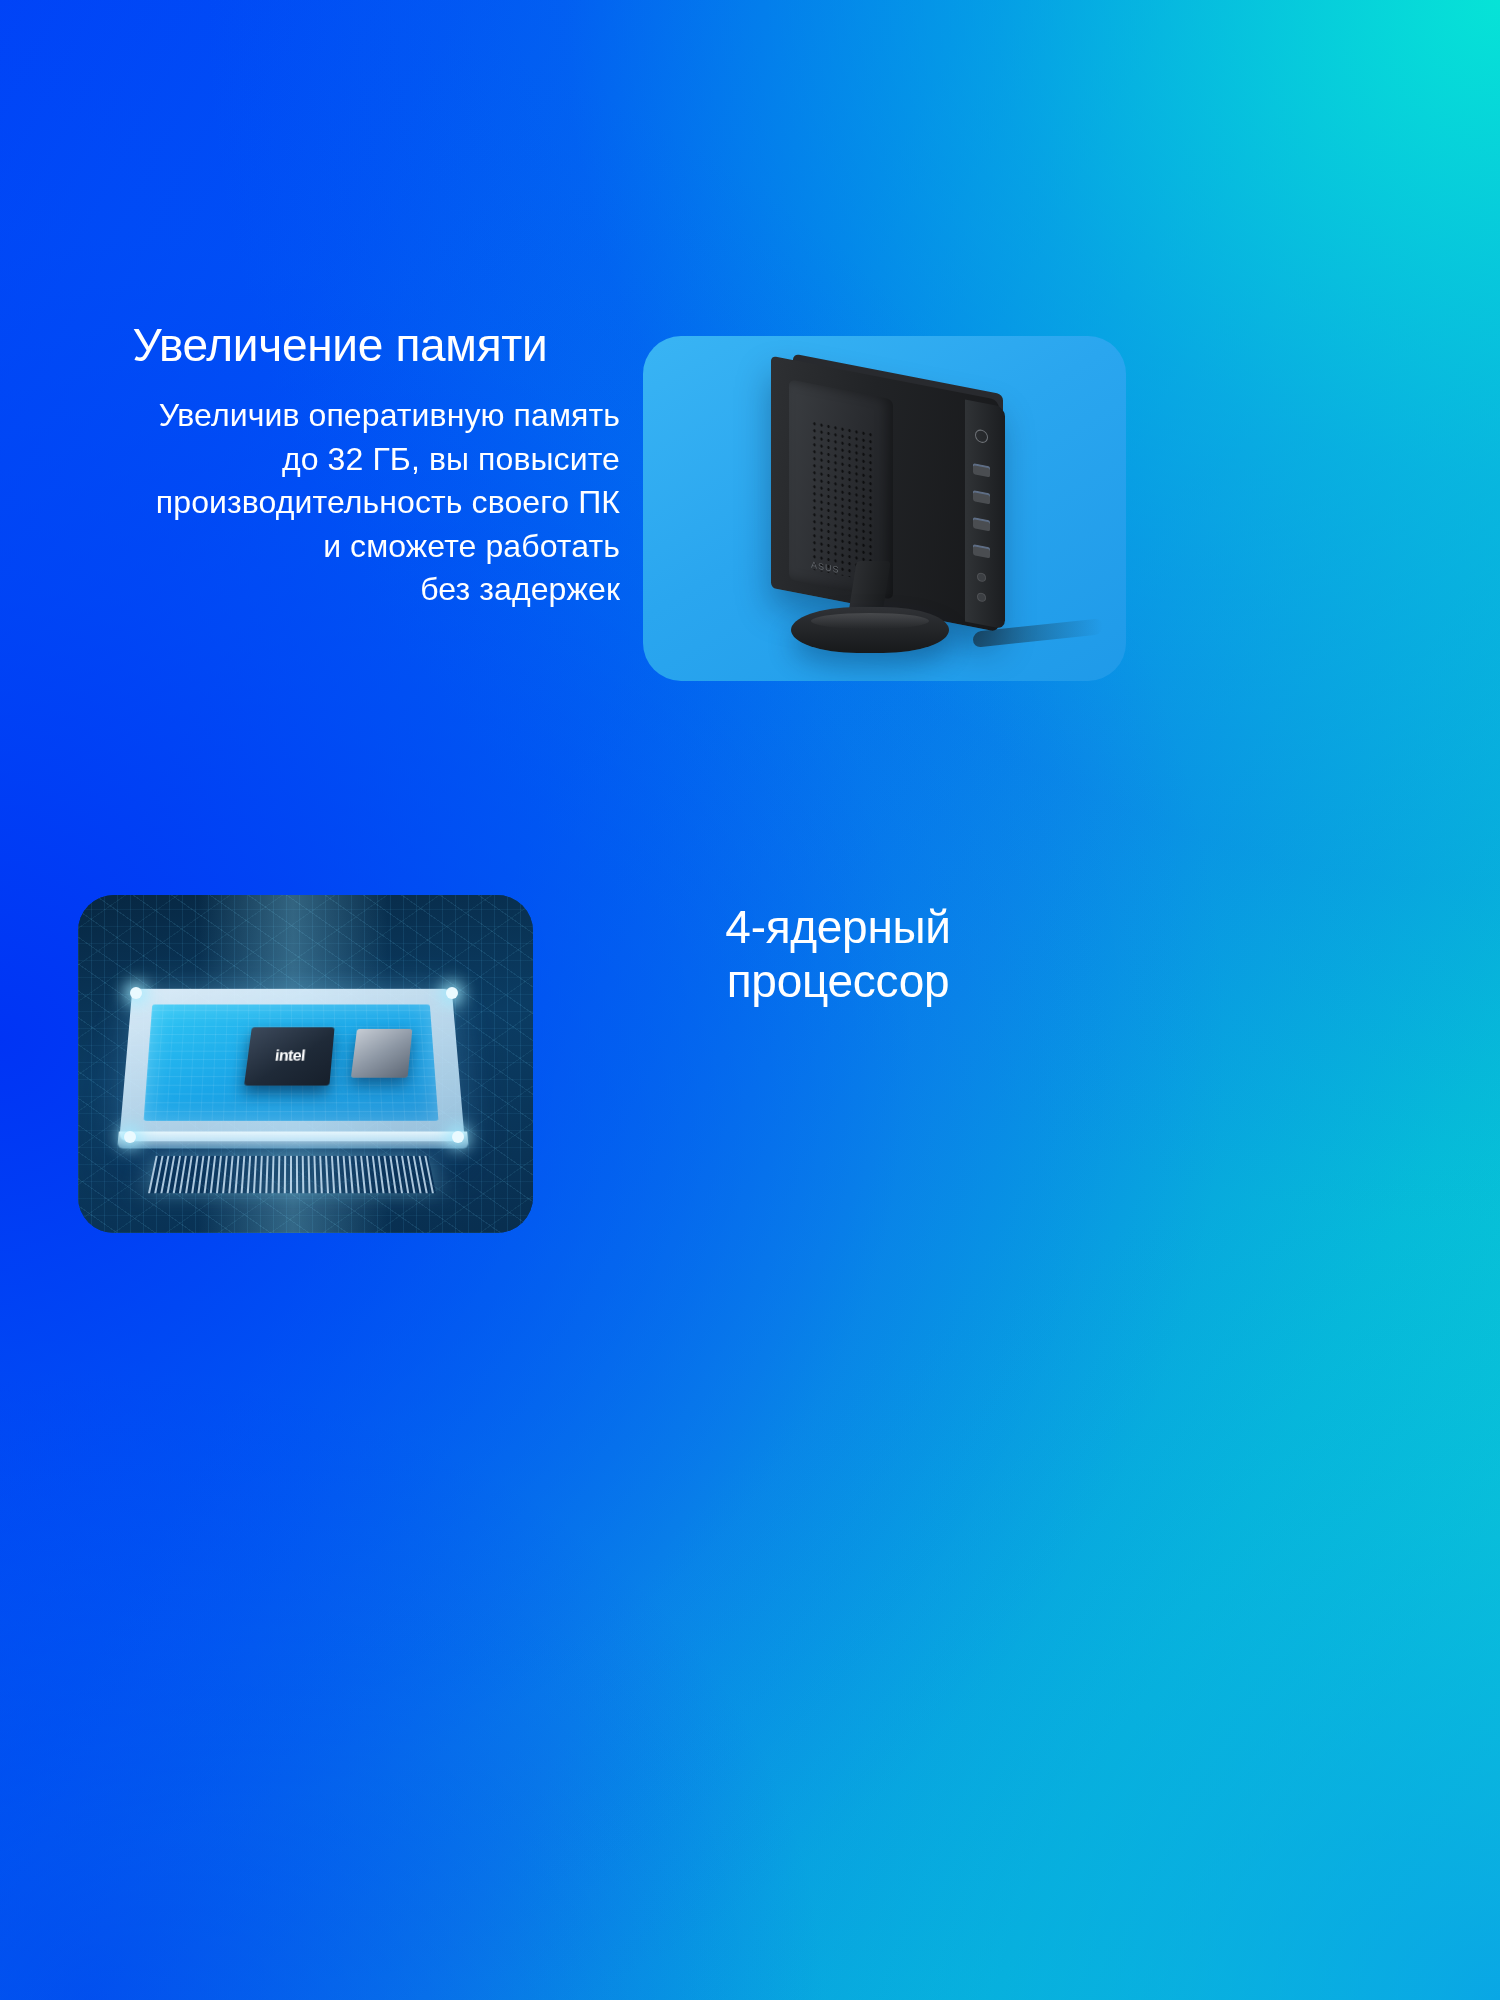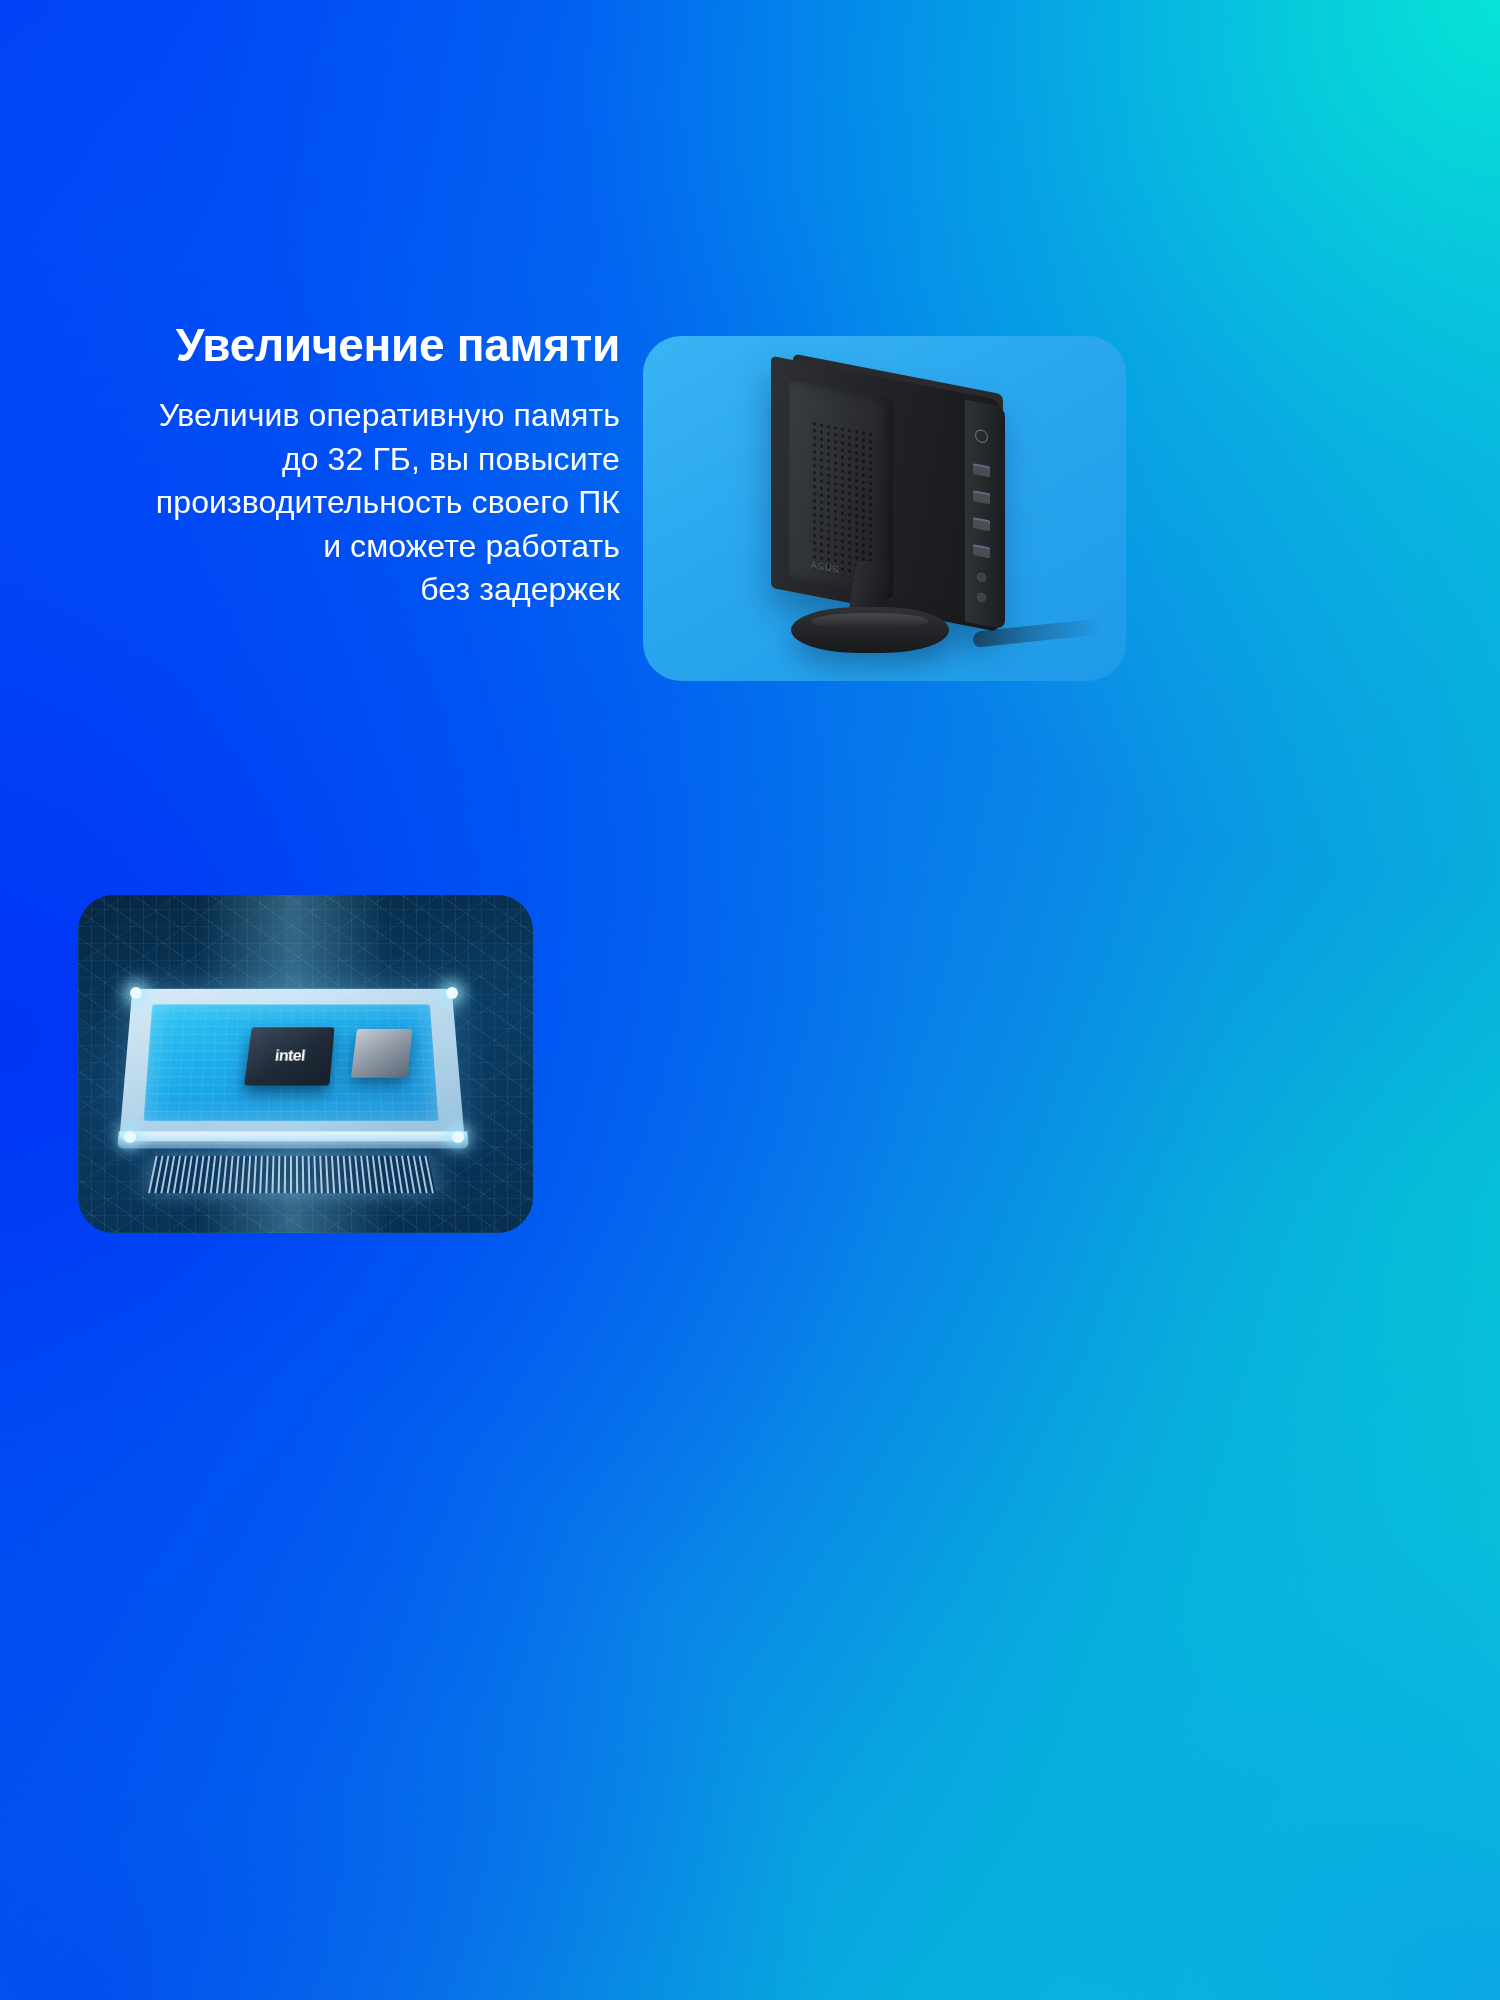--- a/index.html
+++ b/index.html
@@ -14,22 +14,22 @@
   #bg .layer { position:absolute; inset:0; }
   .g1 { background:linear-gradient(118deg,#0043f7 0%,#0050f5 18%,#0069f0 38%,#0a8ae6 58%,#06bcd8 80%,#0ad9d2 100%); }
   .g2 { background:radial-gradient(120% 85% at 100% 0%, rgba(6,232,214,0.95) 0%, rgba(8,200,222,0.55) 28%, rgba(10,140,232,0.18) 52%, rgba(0,0,0,0) 72%); }
   .g3 { background:radial-gradient(105% 70% at 0% 52%, rgba(0,49,245,0.92) 0%, rgba(0,62,246,0.55) 32%, rgba(0,80,245,0.16) 58%, rgba(0,0,0,0) 78%); }
   .g4 { background:radial-gradient(95% 60% at 100% 100%, rgba(9,150,235,0.75) 0%, rgba(9,150,235,0.25) 40%, rgba(0,0,0,0) 70%); }
   .g5 { background:radial-gradient(70% 45% at 6% 100%, rgba(0,52,240,0.55) 0%, rgba(0,0,0,0) 70%); }
 
   
   .block { position:absolute; }
   .heading {
-    color:#ffffff; font-weight:bold; font-size:46px; line-height:1.18;
-    letter-spacing:-0.3px; white-space:pre-line;
+    color:#ffffff; font-weight:normal; font-size:46px; line-height:1.18;
+    letter-spacing:-0.3px; white-space:pre-line;text-align:center;
   }
   .body-text {
     color:#ffffff; font-size:32px; line-height:1.36; font-weight:400;
     white-space:pre-line; letter-spacing:0.1px;
   }
 
   
   #block-memory { left:0; top:318px; width:1500px; height:370px; }
   #memory-text { position:absolute; right:880px; top:0; width:560px; text-align:right; }
   #memory-text .heading { margin-bottom:22px; }
@@ -240,15 +240,17 @@
     <div class="chip-small"></div>
     <div class="plate-edge"></div>
     <div class="pins"></div>
     <div class="glow-dot gd1"></div>
     <div class="glow-dot gd2"></div>
     <div class="glow-dot gd3"></div>
     <div class="glow-dot gd4"></div>
   </div>
 
   <div id="cpu-text">
+    <h2 class="heading">4-ядерный
+процессор</h2>
   </div>
 
 </section>
 
 </body></html>

